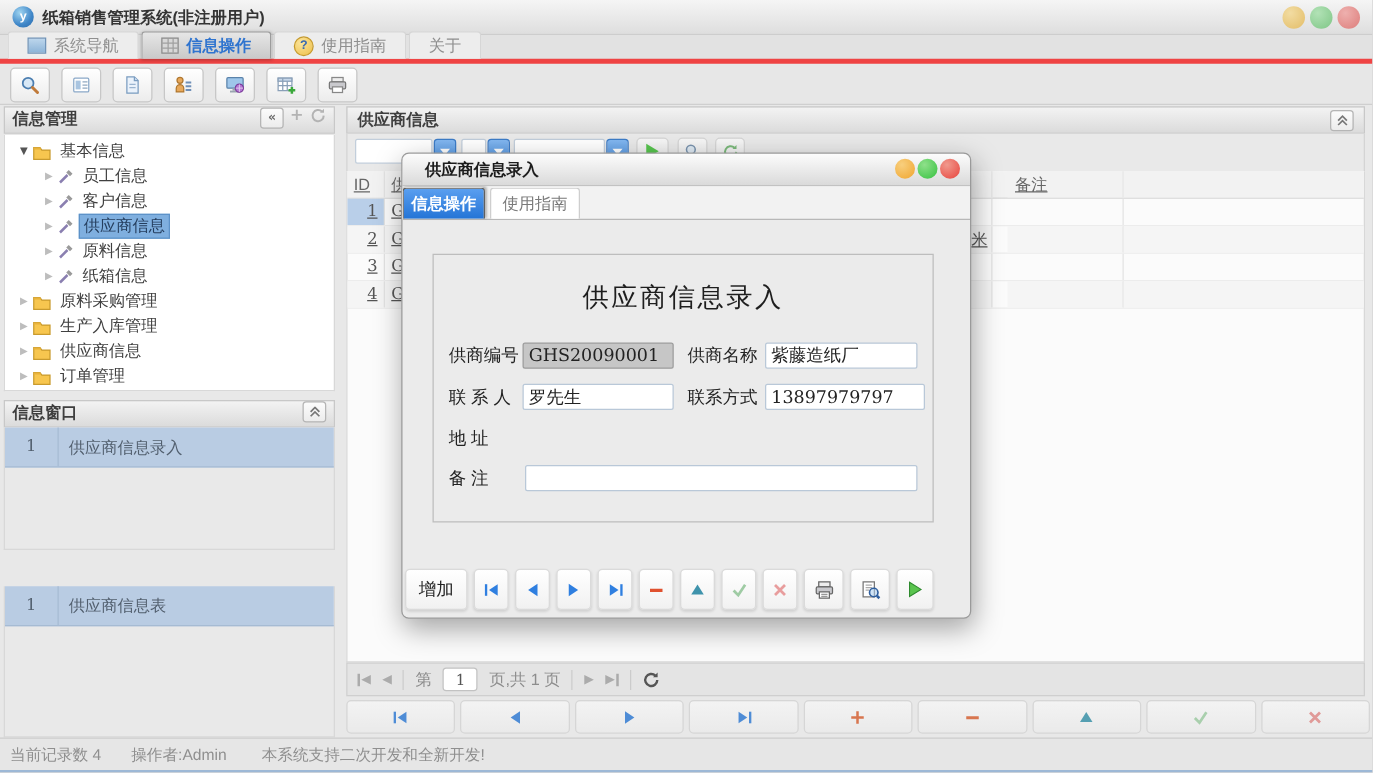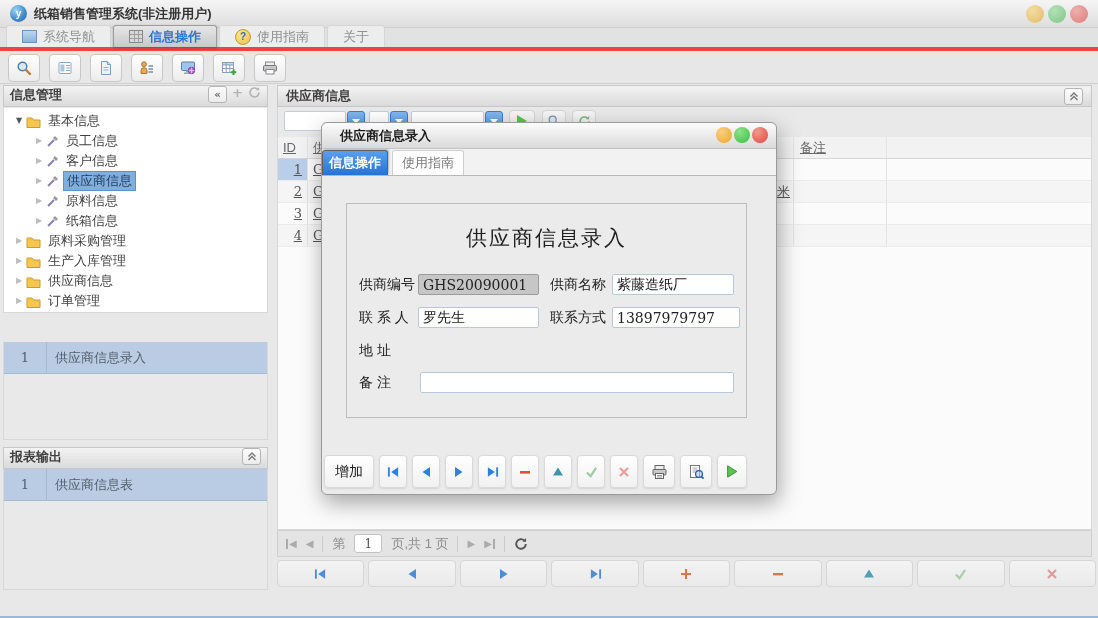--- a/index.html
+++ b/index.html
@@ -90,21 +90,21 @@
     border:1px solid #d5d5d5;display:flex;align-items:center;justify-content:center;box-sizing:border-box;}
 
   .grid{position:absolute;left:277px;top:137px;width:815px;height:393px;background:#fbfbfb;
     border:1px solid #d8d8d8;border-top:none;box-sizing:border-box;}
   .grow{display:flex;height:21px;border-bottom:1px solid #ececec;font-family:"DejaVu Serif",serif;color:#555;}
   .grow.hd{background:#f2f2f2;border-bottom:1px solid #d7d7d7;font-family:"Liberation Sans",sans-serif;color:#666;}
   .gc{box-sizing:border-box;border-right:1px solid #e3e3e3;display:flex;align-items:center;overflow:hidden;white-space:nowrap;text-decoration:underline;}
   .gc.id{width:30px;justify-content:flex-end;padding-right:5px;}
   .gc.code{width:343px;padding-left:5px;}
   .gc.addr{width:143px;justify-content:flex-end;padding-right:3px;}
-  .gc.note{width:93px;padding-left:6px;}
+  .gc.note{width:93px;padding-left:6px;margin-left:12px;}
   .gc.fill{flex:1;border-right:none;}
   .grow.r1 .gc.id{background:#b9cfe9;}
   .grow.odd .gc{background:#f5f5f5;}
   .grow.hd .gc{background:#f2f2f2;}
 
   .pager{position:absolute;left:277px;top:530px;width:815px;height:27px;background:#e4e4e4;
     border:1px solid #cfcfcf;box-sizing:border-box;display:flex;align-items:center;padding-left:8px;gap:9px;color:#8d8d8d;}
   .pgi{color:#ababab;}
   .pdiv{width:1px;height:16px;background:#cbcbcb;}
   .pginput{width:28px;height:19px;border:1px solid #c2c2c2;border-radius:3px;text-align:center;
@@ -331,36 +331,36 @@
     <div class="titem ind0">
       <span class="arr ig">▶</span>
       <svg width="15" height="13" viewBox="0 0 15 13" style="margin-right:4px;">
           <path d="M1 3h5l1.5 2H14v7.5H1z" fill="#f7c64f" stroke="#c99b2e"></path>
           <path d="M1 3h5l1 1.6H1z" fill="#e8b23c"></path>
         </svg>
       <span class="lbl">订单管理</span>
     </div>
   </div>
 
+  <div class="ph" style="top:320px;">
+    <span>信息窗口</span>
+    <span class="sp"></span>
+    <span class="smallbtn">
+      <svg width="10" height="9" viewBox="0 0 10 9">
+          <path d="M1.5 4.5 5 1l3.5 3.5M1.5 8 5 4.5 8.5 8" fill="none" stroke="#777" stroke-width="1.4"></path>
+        </svg>
+    </span>
+  </div>
   <div class="listbody" style="top:342px;height:98px;">
     <div class="lrow">
       <span class="num">1</span>
       <span class="txt">供应商信息录入</span>
     </div>
   </div>
 
-  <div class="ph" style="top:447px;">
-    <span>报表输出</span>
-    <span class="sp"></span>
-    <span class="smallbtn">
-      <svg width="10" height="9" viewBox="0 0 10 9">
-          <path d="M1.5 4.5 5 1l3.5 3.5M1.5 8 5 4.5 8.5 8" fill="none" stroke="#777" stroke-width="1.4"></path>
-        </svg>
-    </span>
-  </div>
   <div class="listbody" style="top:469px;height:121px;">
     <div class="lrow">
       <span class="num">1</span>
       <span class="txt">供应商信息表</span>
     </div>
   </div>
 
   <div class="mainh">
     <span>供应商信息</span>
     <span class="sp" style="flex:1"></span>
@@ -501,20 +501,25 @@
           <path d="M2 7l4 4 6-9" fill="none" stroke="#a9cfad" stroke-width="2.4"></path>
         </svg>
       </div>
     <div class="nbtn">
         <svg width="12" height="12" viewBox="0 0 12 12">
           <path d="M2 2l8 8M10 2l-8 8" stroke="#e09a98" stroke-width="2.2"></path>
         </svg>
       </div>
   </div>
 
+  <div class="statusbar">
+    <span class="s1">当前记录数 4</span>
+    <span class="s2">操作者:Admin</span>
+    <span class="s3">本系统支持二次开发和全新开发!</span>
+  </div>
 
   <div class="dialog">
     <div class="dtitle">
       <span>供应商信息录入</span>
       <div class="ddots">
         <div class="ddot o"></div>
         <div class="ddot g"></div>
         <div class="ddot r"></div>
       </div>
     </div>

